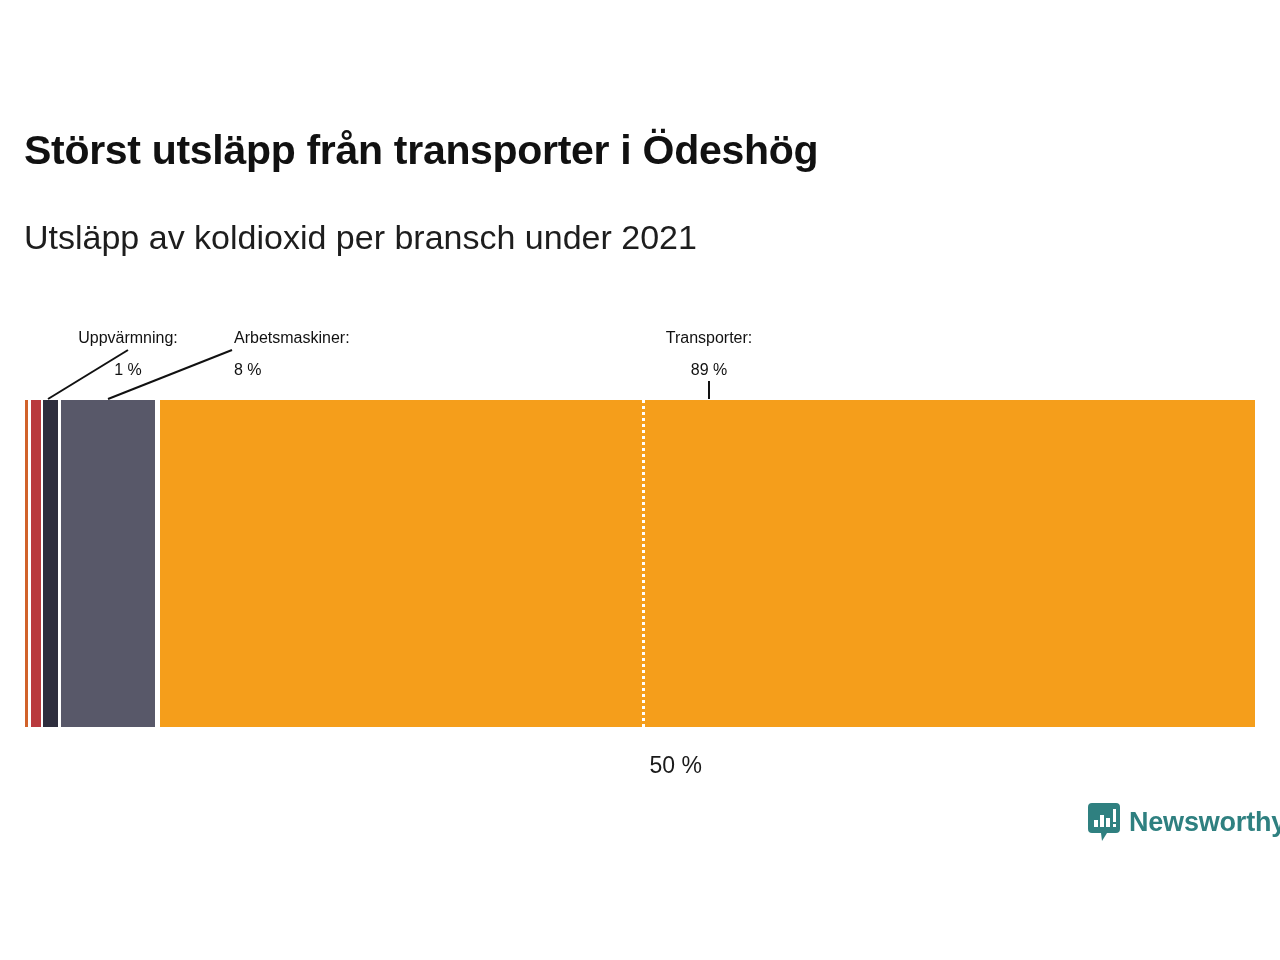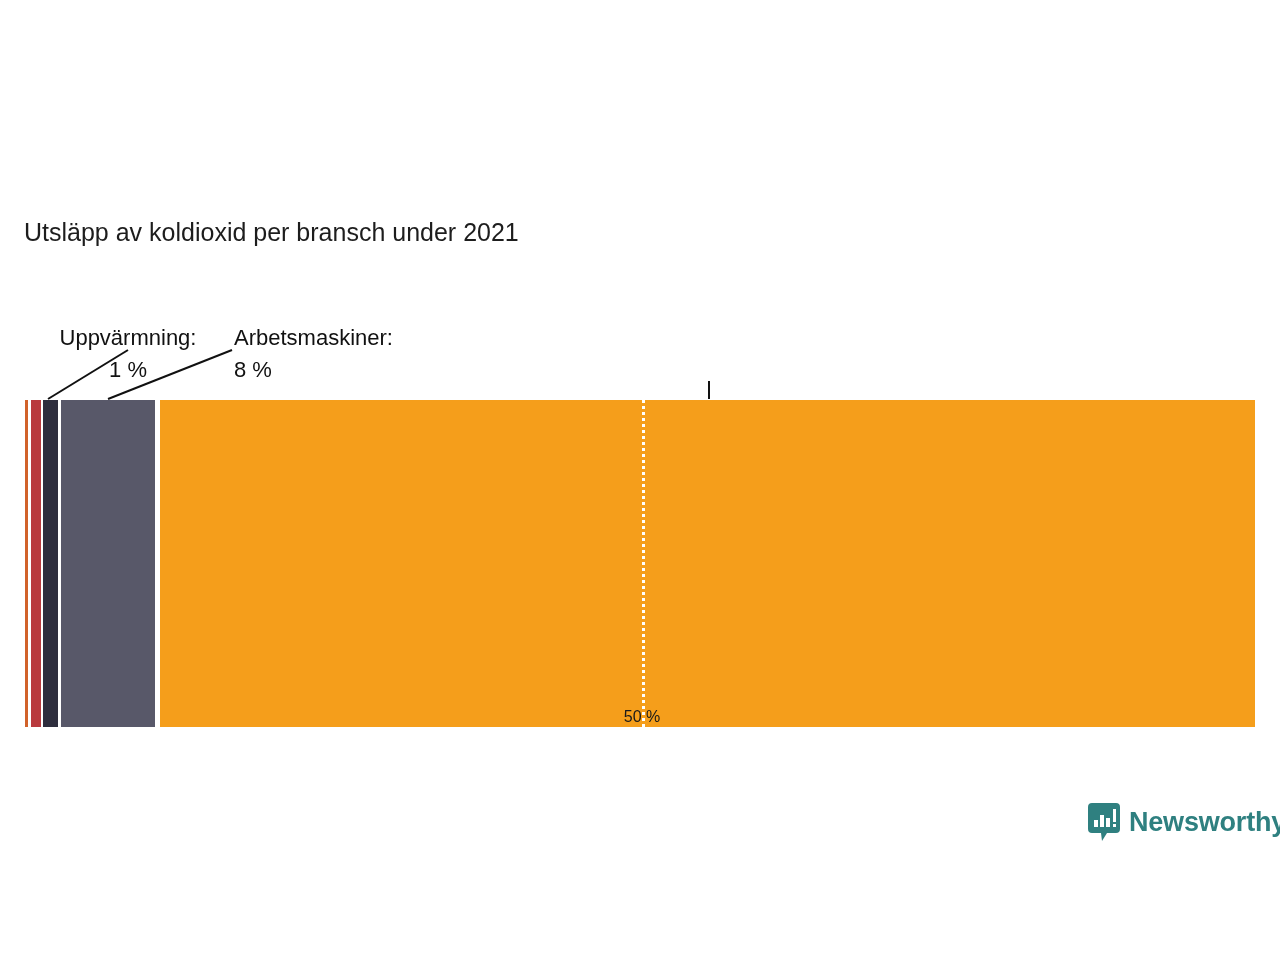--- a/index.html
+++ b/index.html
@@ -32,30 +32,30 @@
     font-size: 41px;
     font-weight: bold;
     letter-spacing: -0.3px;
     color: #111111;
     white-space: nowrap;
   }
   .subtitle {
     position: absolute;
     left: 24px;
     top: 218px;
-    font-size: 25px;
+    font-size: 34px;
     font-weight: normal;
     color: #1d1d1d;
     white-space: nowrap;
   }
 
   
   .annot {
     position: absolute;
-    font-size: 22px;
+    font-size: 16px;
     line-height: 32px;
     color: #111111;
     white-space: nowrap;
   }
   .annot .an-name { display: block; }
   .annot .an-val  { display: block; }
 
   .annot-heating {
     left: 38px;
     top: 322px;
@@ -102,24 +102,24 @@
   
   .gridline {
     position: absolute;
     top: 400px;
     width: 0;
     height: 327px;
     border-left: 3px dotted #ffffff;
   }
   .tick-label {
     position: absolute;
-    top: 708px;
-    font-size: 16px;
+    top: 752px;
+    font-size: 23px;
     color: #1a1a1a;
-    text-align: center;
+    text-align: right;
     width: 120px;
     white-space: nowrap;
   }
 
   
   .source {
     position: absolute;
     left: 10px;
     top: 809px;
     font-size: 19px;
@@ -146,33 +146,38 @@
     color: #2f8080;
     letter-spacing: -0.2px;
     white-space: nowrap;
   }
 </style>
 </head>
 <body>
 
 <div id="chart-root">
 
+  <div class="title">Störst utsläpp från transporter i Ödeshög</div>
 
   <div class="subtitle">Utsläpp av koldioxid per bransch under 2021</div>
 
   <div class="annot annot-heating">
     <span class="an-name">Uppvärmning:</span>
     <span class="an-val">1 %</span>
   </div>
 
   <div class="annot annot-machines">
     <span class="an-name">Arbetsmaskiner:</span>
     <span class="an-val">8 %</span>
   </div>
 
+  <div class="annot annot-transport">
+    <span class="an-name">Transporter:</span>
+    <span class="an-val">89 %</span>
+  </div>
 
   <svg class="leaders" viewBox="0 0 1280 960">
     <line x1="48" y1="399" x2="128" y2="350" stroke="#111111" stroke-width="2"></line>
     <line x1="108" y1="399" x2="232" y2="350" stroke="#111111" stroke-width="2"></line>
     <line x1="709" y1="399" x2="709" y2="381" stroke="#111111" stroke-width="2"></line>
   </svg>
 
   <div class="bar-wrap">
     <div class="seg" style="left:1px;   width:3px;   background:#d1622a;"></div>
     <div class="seg" style="left:7px;   width:10px;  background:#b93a3e;"></div>

